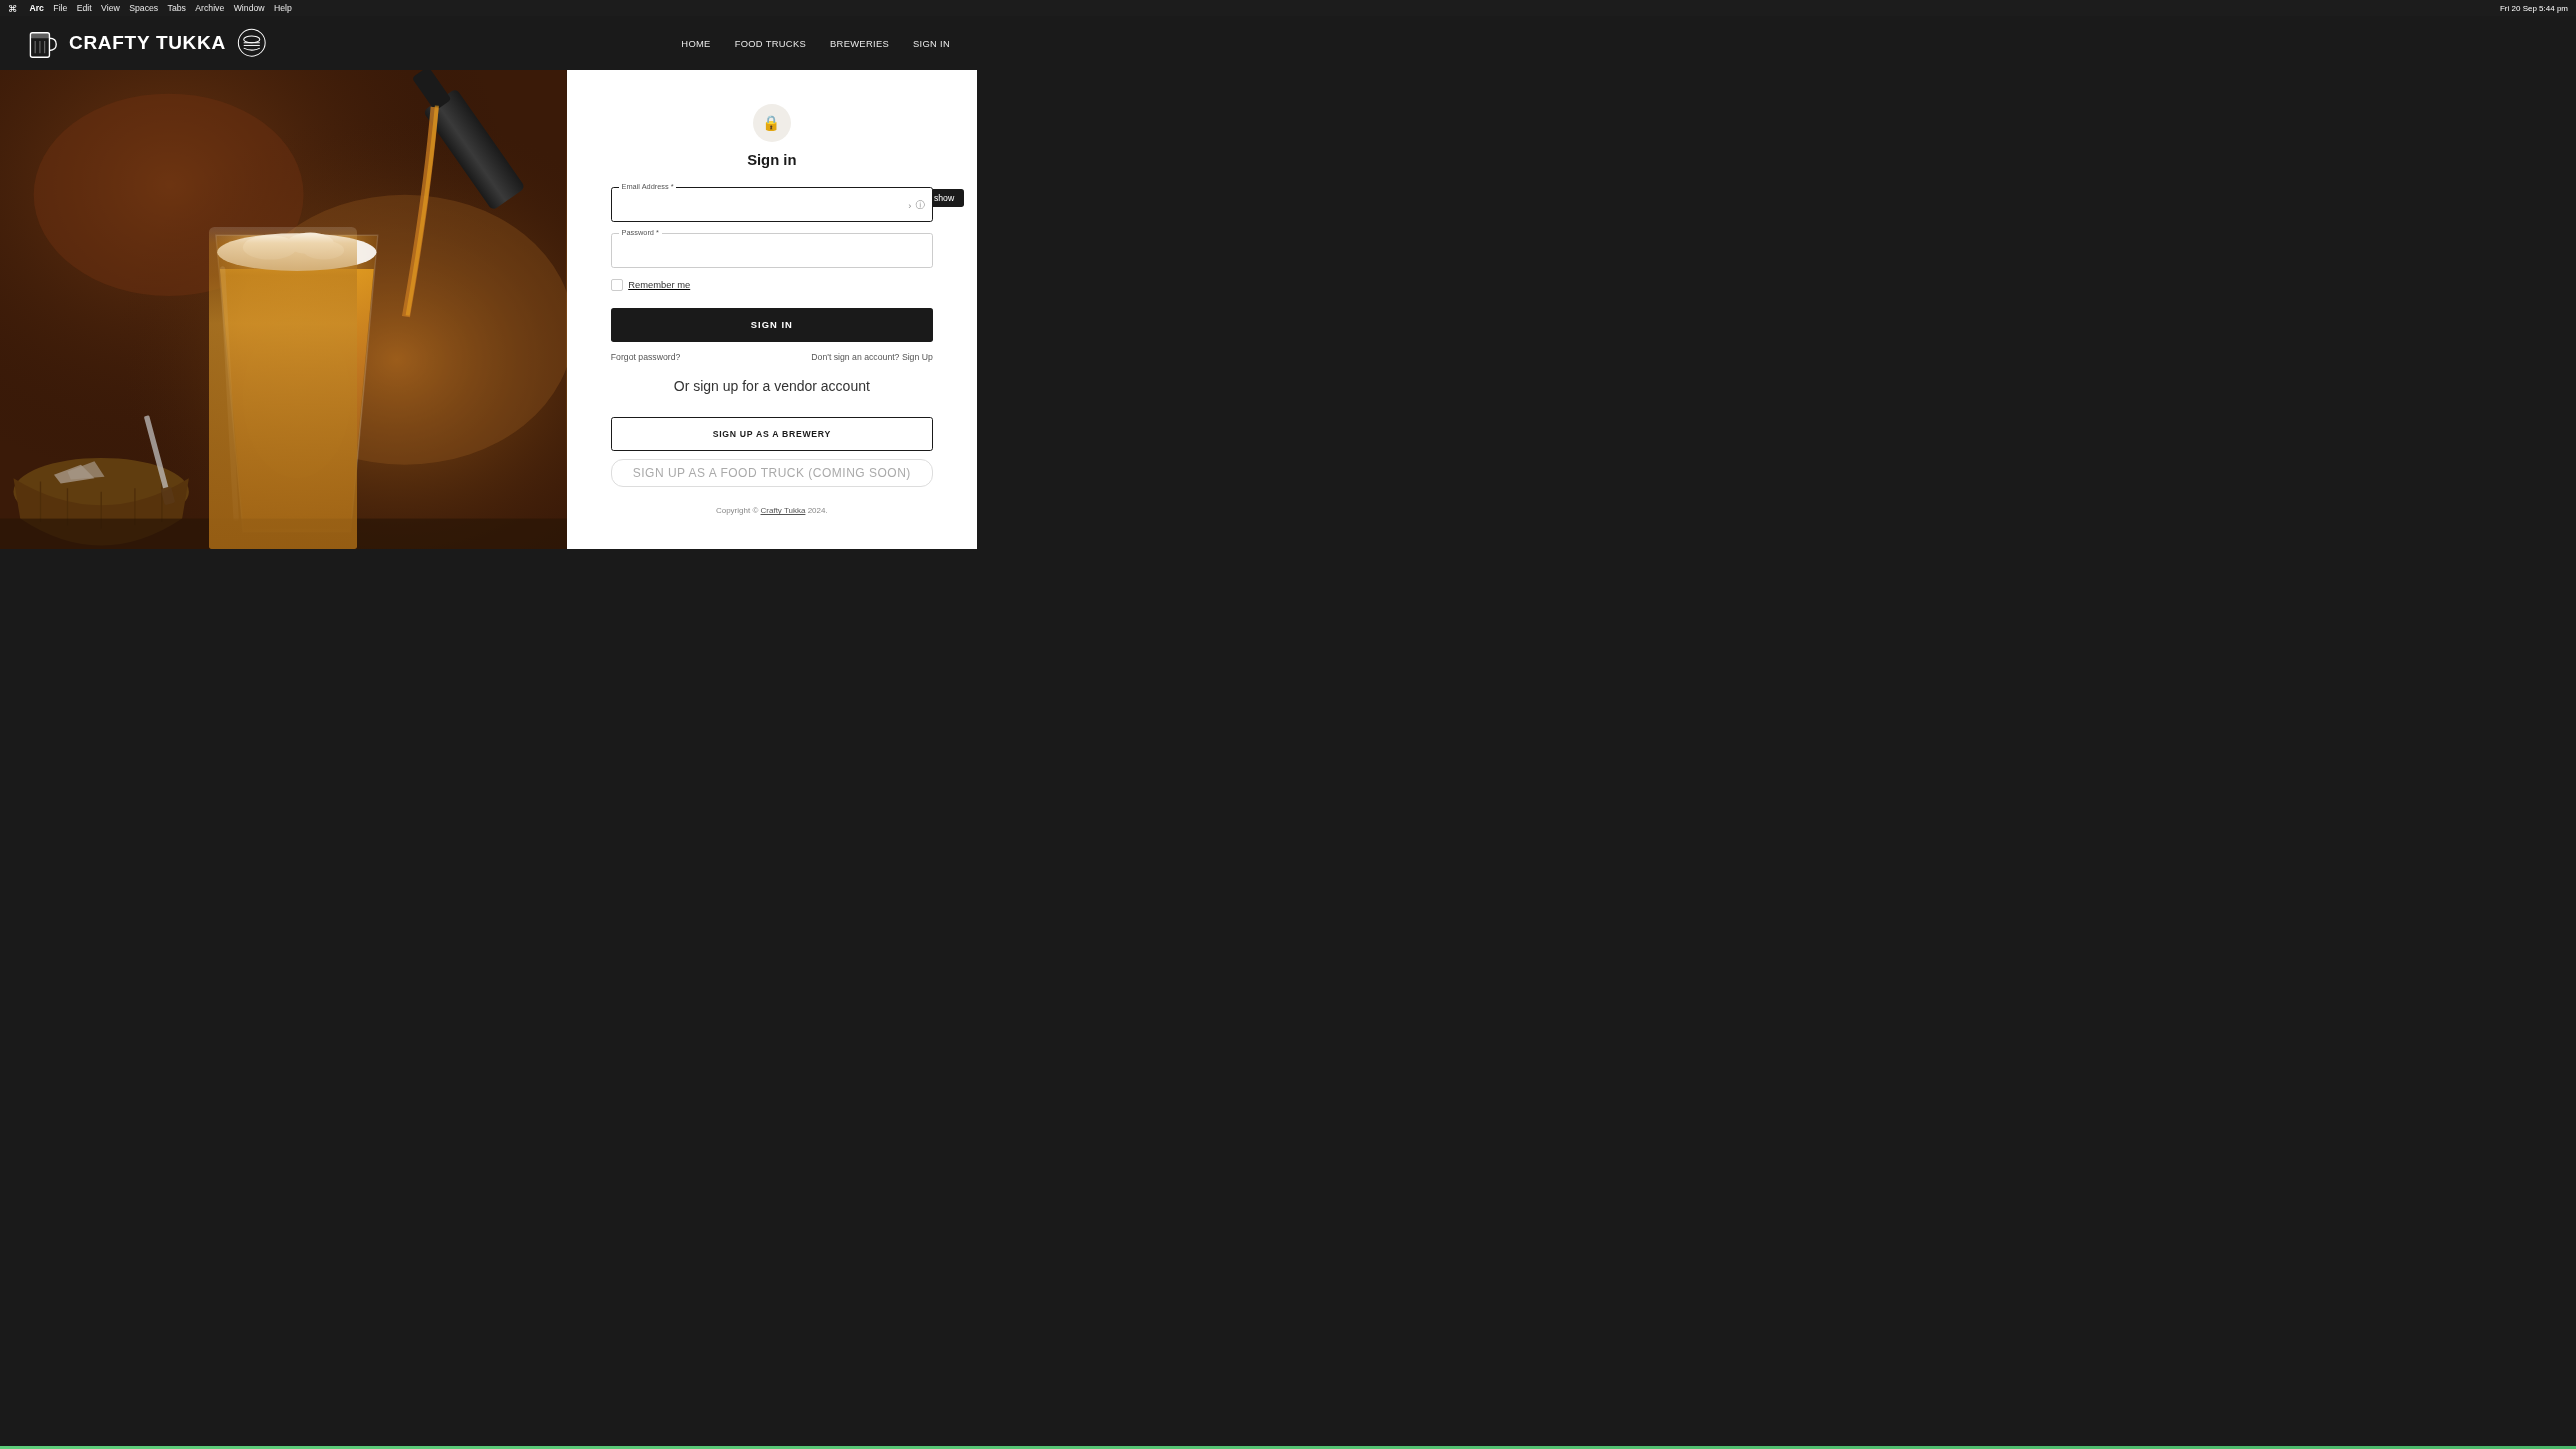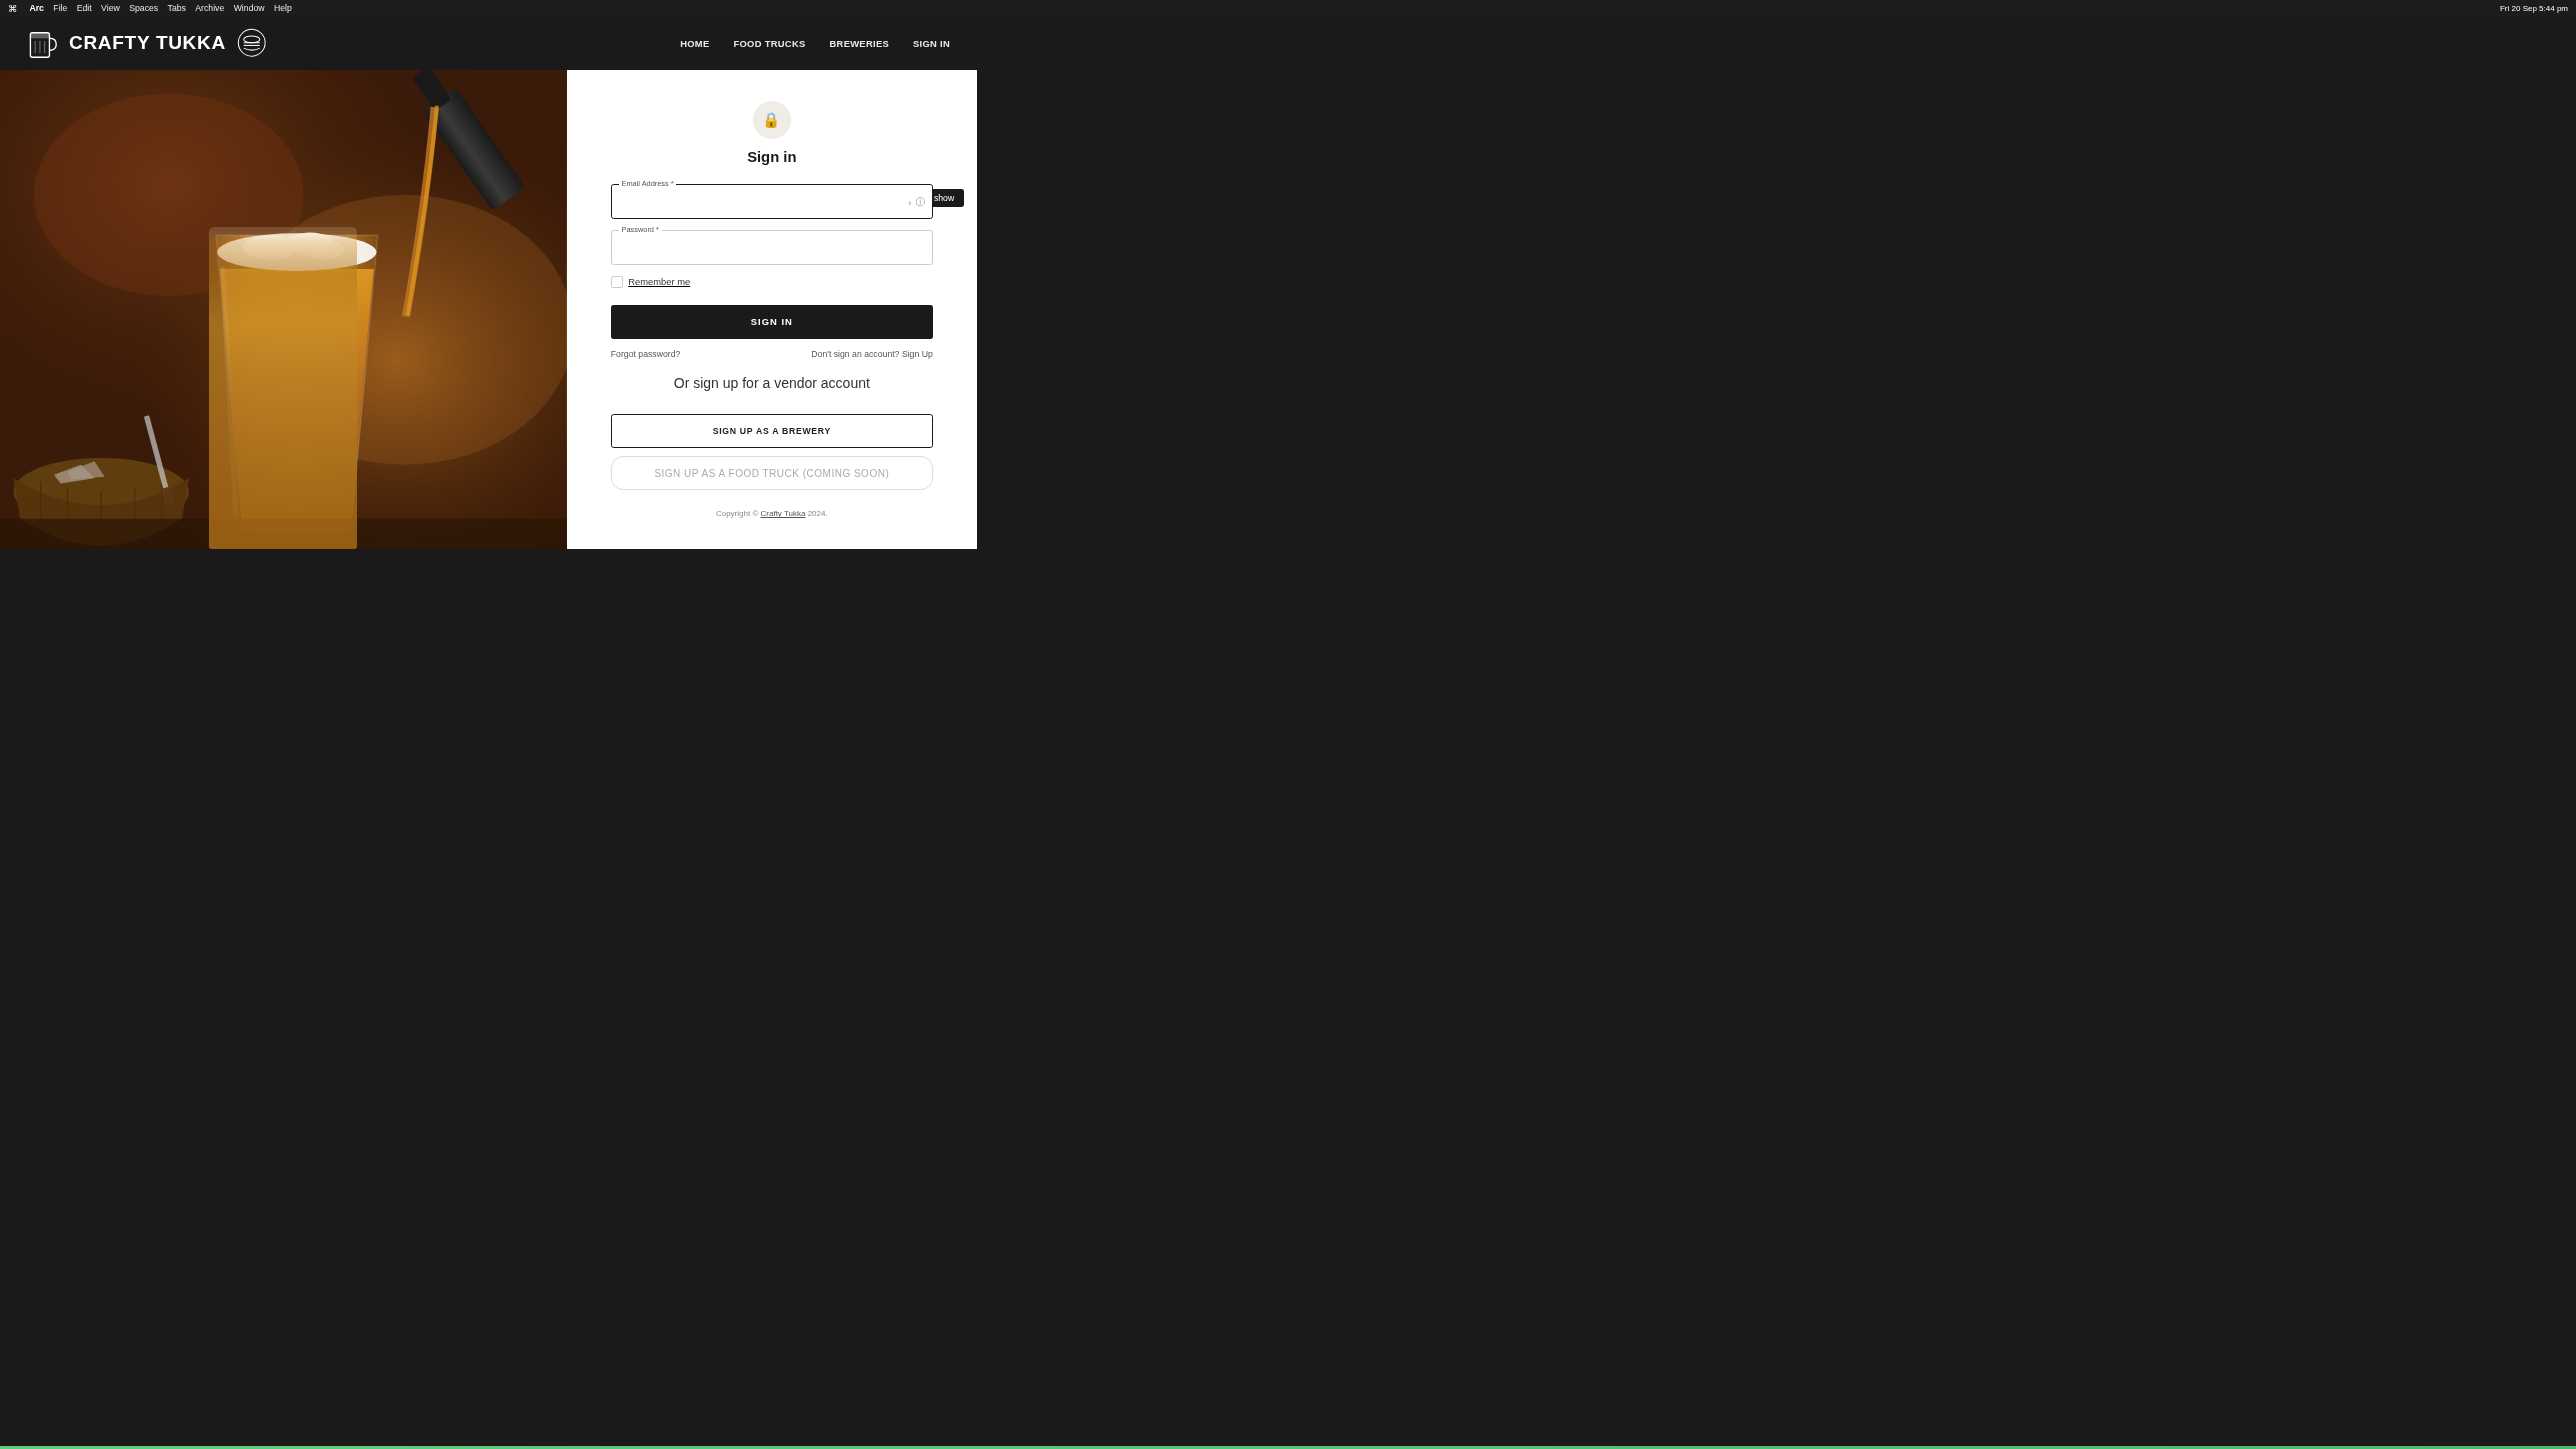--- a/index.html
+++ b/index.html
@@ -117,21 +117,20 @@
       gap: 24px;
       color: #fff;
       font-size: 9.4px;
       font-weight: 500;
       letter-spacing: 0.3px;
     }
 
     .nav-link {
       cursor: pointer;
       opacity: 0.9;
-      font-weight: bold;
     }
 
     
     .content-area {
       flex: 1;
       display: flex;
       overflow: hidden;
     }
 
     
@@ -340,26 +339,26 @@
       border-radius: 2.7px;
       font-size: 8.7px;
       font-weight: 600;
       letter-spacing: 0.7px;
       cursor: pointer;
       margin-bottom: 8px;
     }
 
     .foodtruck-button {
       width: 100%;
-      height: 34px;
+      height: 28px;
       background: #fff;
       color: #aaa;
       border: 1px solid #ddd;
       border-radius: 12px;
-      font-size: 10px;
+      font-size: 12px;
       font-weight: 500;
       letter-spacing: 0.5px;
       cursor: not-allowed;
       margin-bottom: 19px;
     }
 
     .copyright {
       text-align: center;
       font-size: 8px;
       color: #888;

